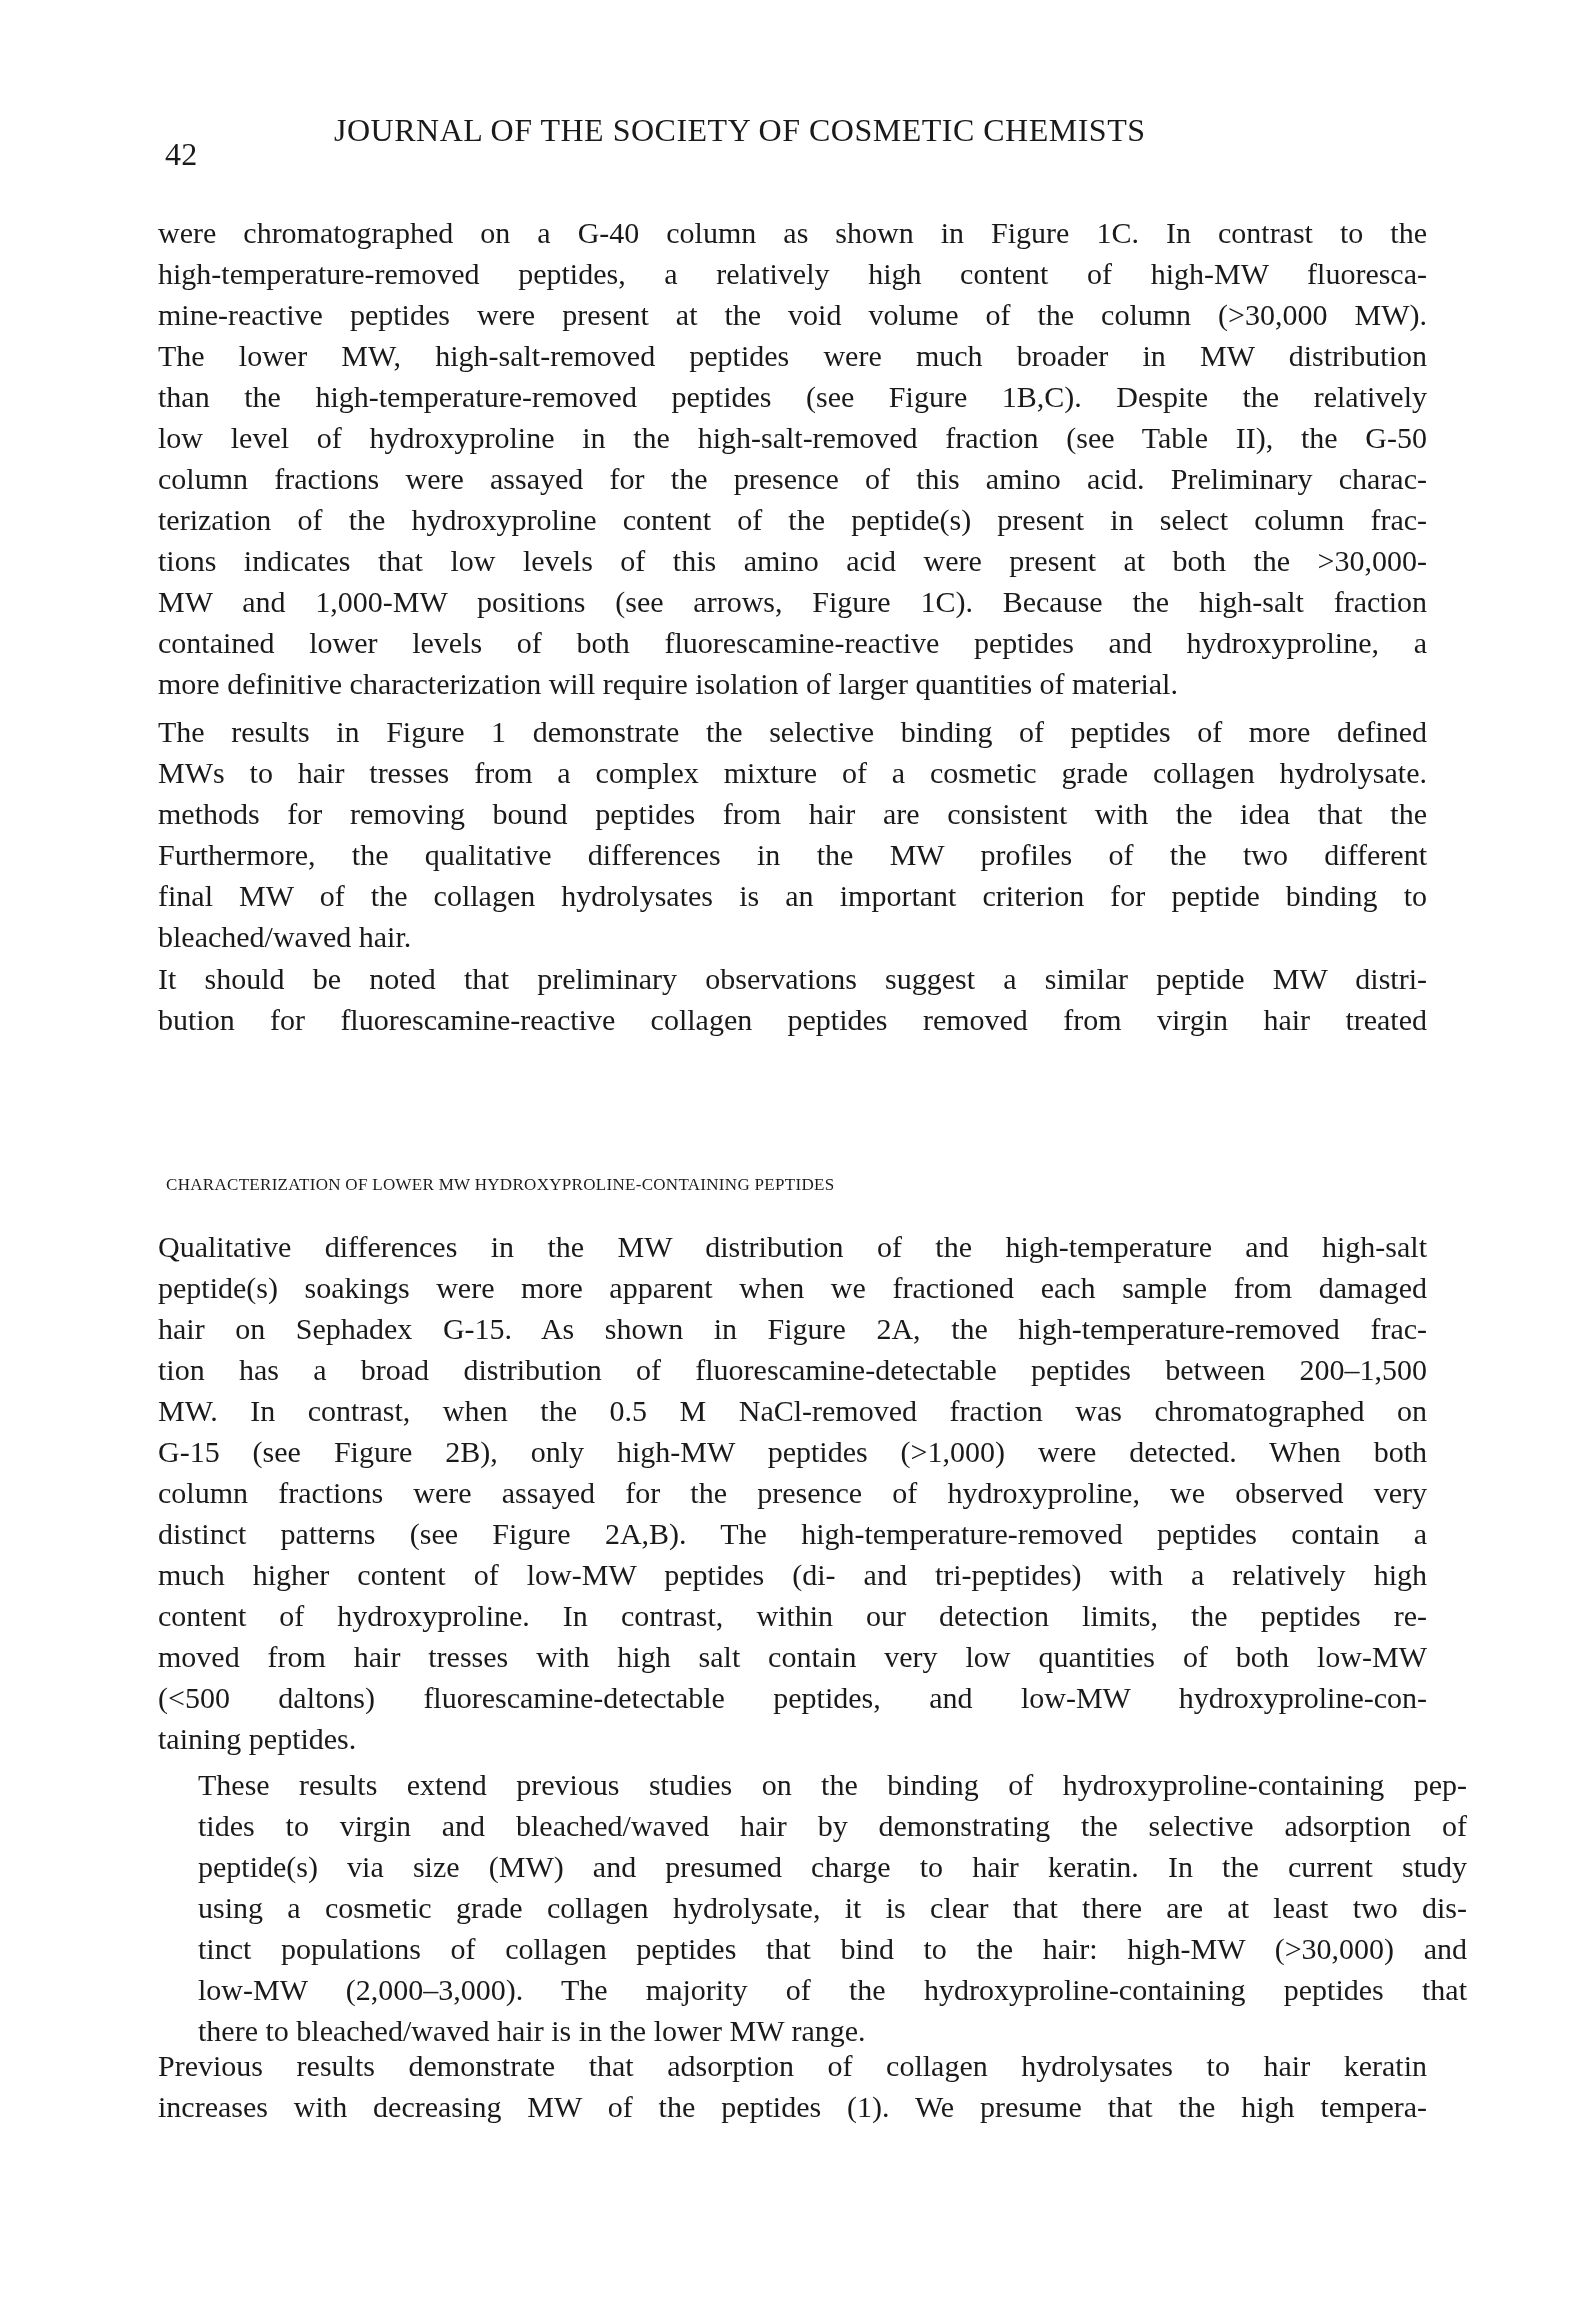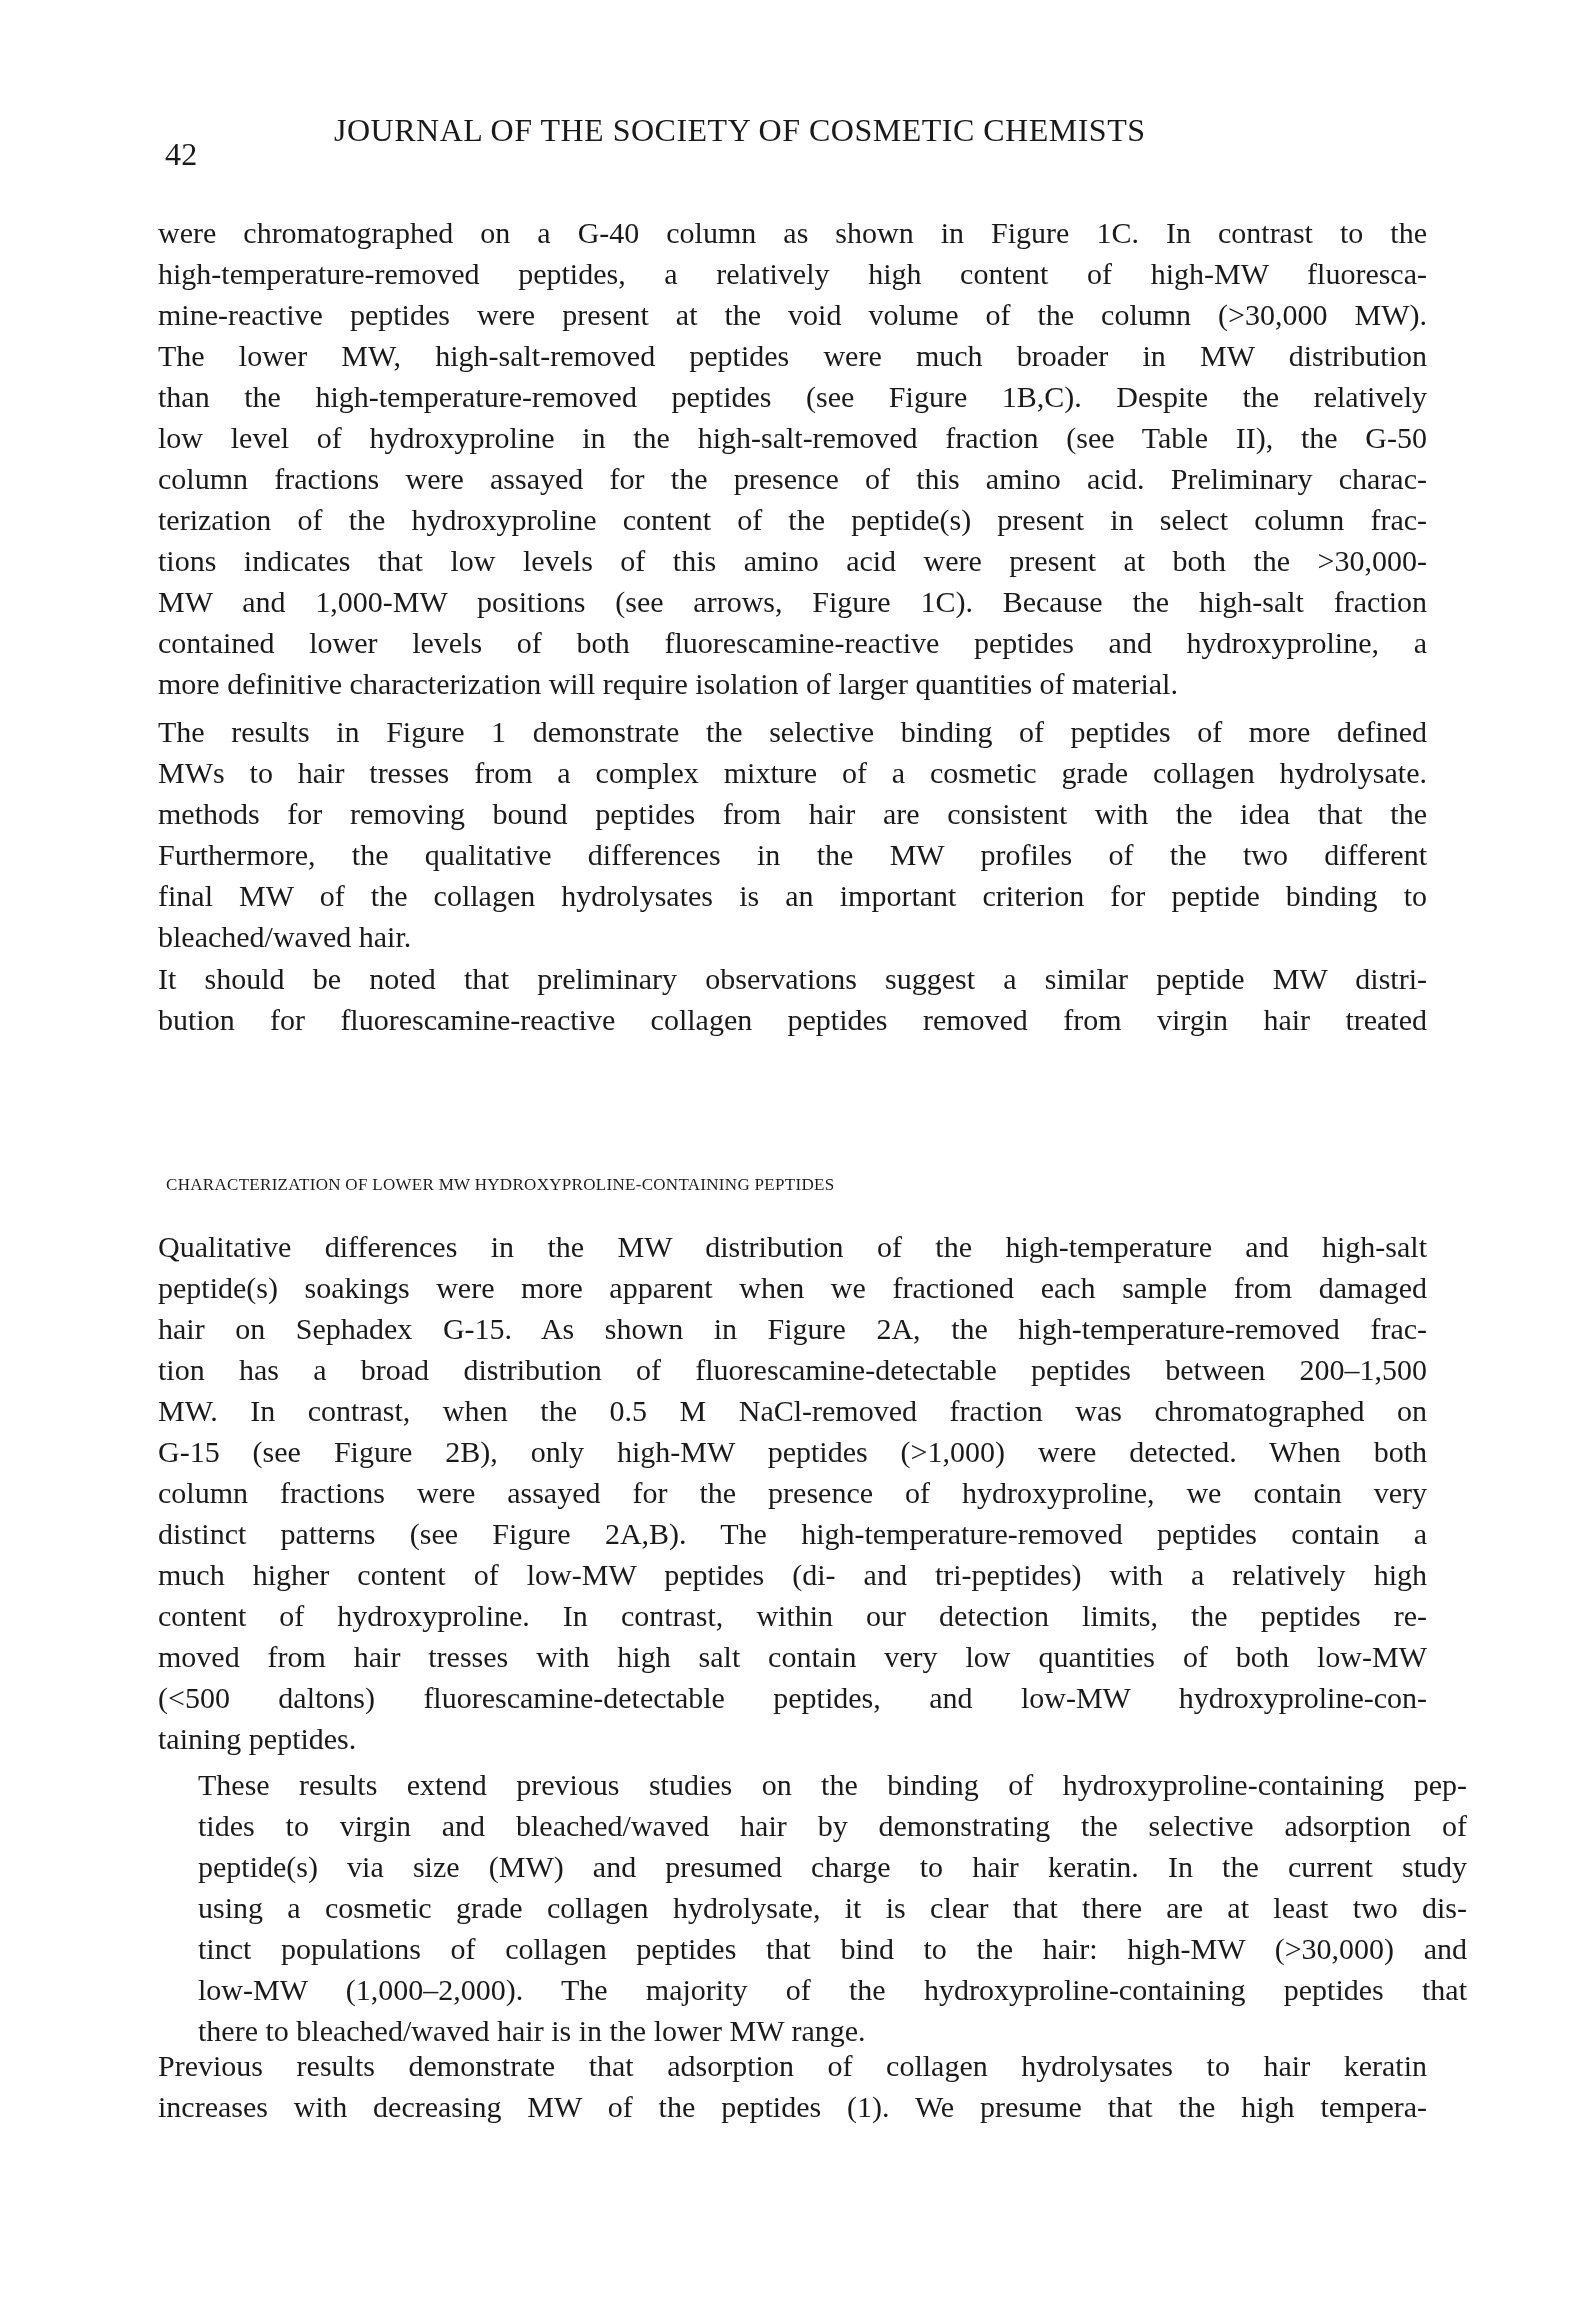--- a/index.html
+++ b/index.html
@@ -116,36 +116,36 @@
 
   <div class="section-heading">CHARACTERIZATION OF LOWER MW HYDROXYPROLINE-CONTAINING PEPTIDES</div>
 
   <div class="para" id="p4">
     <span class="line">Qualitative differences in the MW distribution of the high-temperature and high-salt</span>
     <span class="line">peptide(s) soakings were more apparent when we fractioned each sample from damaged</span>
     <span class="line">hair on Sephadex G-15. As shown in Figure 2A, the high-temperature-removed frac-</span>
     <span class="line">tion has a broad distribution of fluorescamine-detectable peptides between 200–1,500</span>
     <span class="line">MW. In contrast, when the 0.5 M NaCl-removed fraction was chromatographed on</span>
     <span class="line">G-15 (see Figure 2B), only high-MW peptides (&gt;1,000) were detected. When both</span>
-    <span class="line">column fractions were assayed for the presence of hydroxyproline, we contain very</span>
+    <span class="line">column fractions were assayed for the presence of hydroxyproline, we observed very</span>
     <span class="line">distinct patterns (see Figure 2A,B). The high-temperature-removed peptides contain a</span>
     <span class="line">much higher content of low-MW peptides (di- and tri-peptides) with a relatively high</span>
     <span class="line">content of hydroxyproline. In contrast, within our detection limits, the peptides re-</span>
     <span class="line">moved from hair tresses with high salt contain very low quantities of both low-MW</span>
     <span class="line">(&lt;500 daltons) fluorescamine-detectable peptides, and low-MW hydroxyproline-con-</span>
     <span class="line last">taining peptides.</span>
   </div>
 
   <div class="para" id="p5">
     <span class="line">These results extend previous studies on the binding of hydroxyproline-containing pep-</span>
     <span class="line">tides to virgin and bleached/waved hair by demonstrating the selective adsorption of</span>
     <span class="line">peptide(s) via size (MW) and presumed charge to hair keratin. In the current study</span>
     <span class="line">using a cosmetic grade collagen hydrolysate, it is clear that there are at least two dis-</span>
     <span class="line">tinct populations of collagen peptides that bind to the hair: high-MW (&gt;30,000) and</span>
-    <span class="line">low-MW (1,000–2,000). The majority of the hydroxyproline-containing peptides that</span>
+    <span class="line">low-MW (2,000–3,000). The majority of the hydroxyproline-containing peptides that</span>
     <span class="line last">there to bleached/waved hair is in the lower MW range.</span>
   </div>
 
   <div class="para" id="p6">
     <span class="line">Previous results demonstrate that adsorption of collagen hydrolysates to hair keratin</span>
     <span class="line">increases with decreasing MW of the peptides (1). We presume that the high tempera-</span>
   </div>
 
 </div>
 

